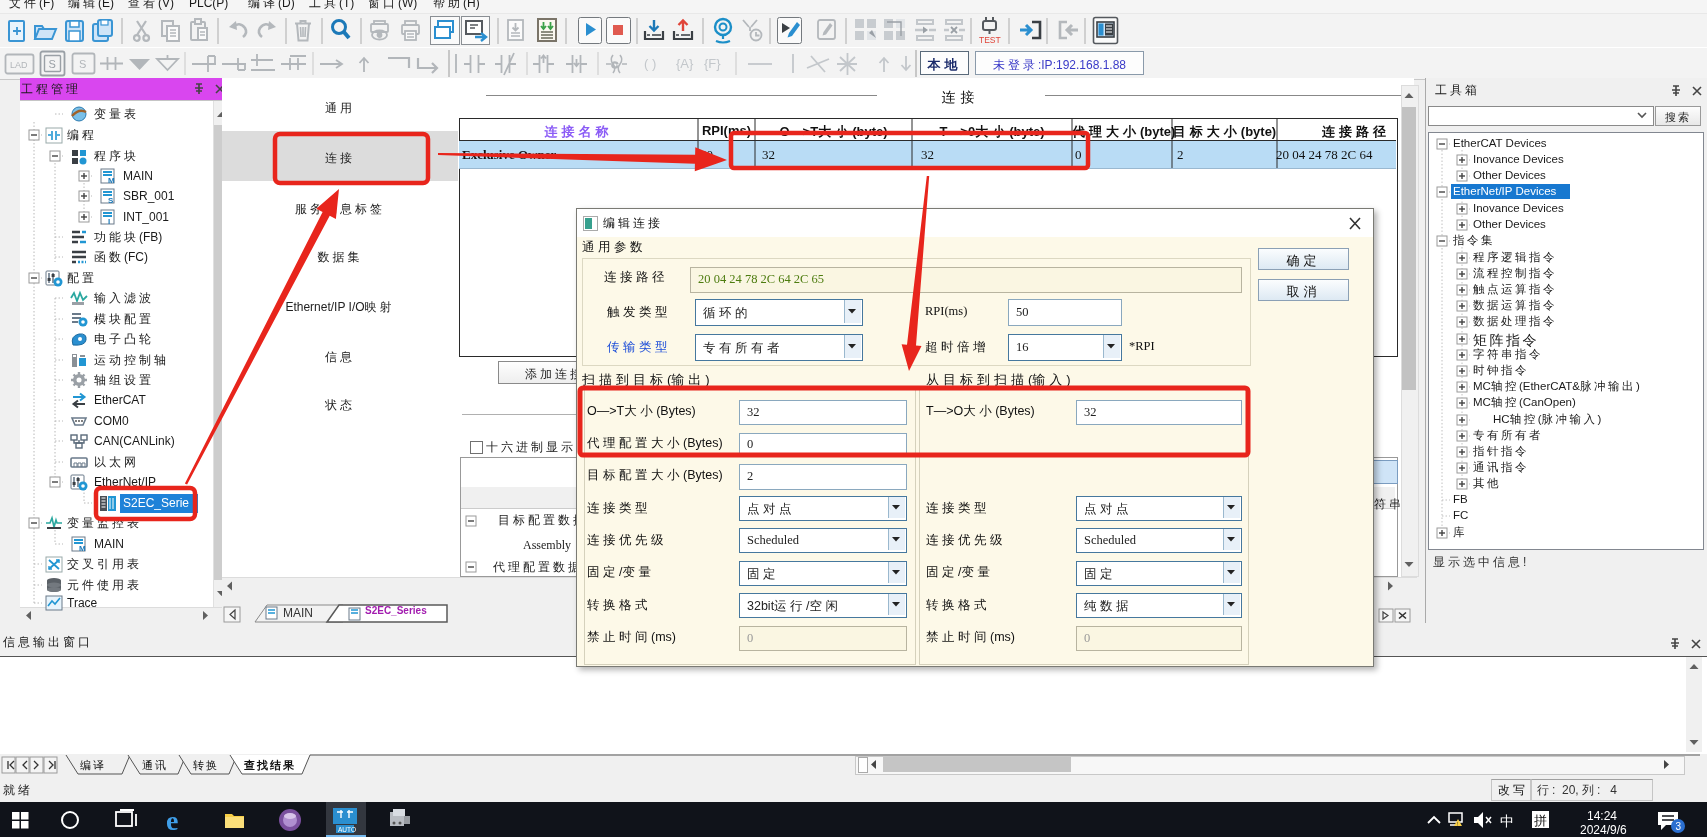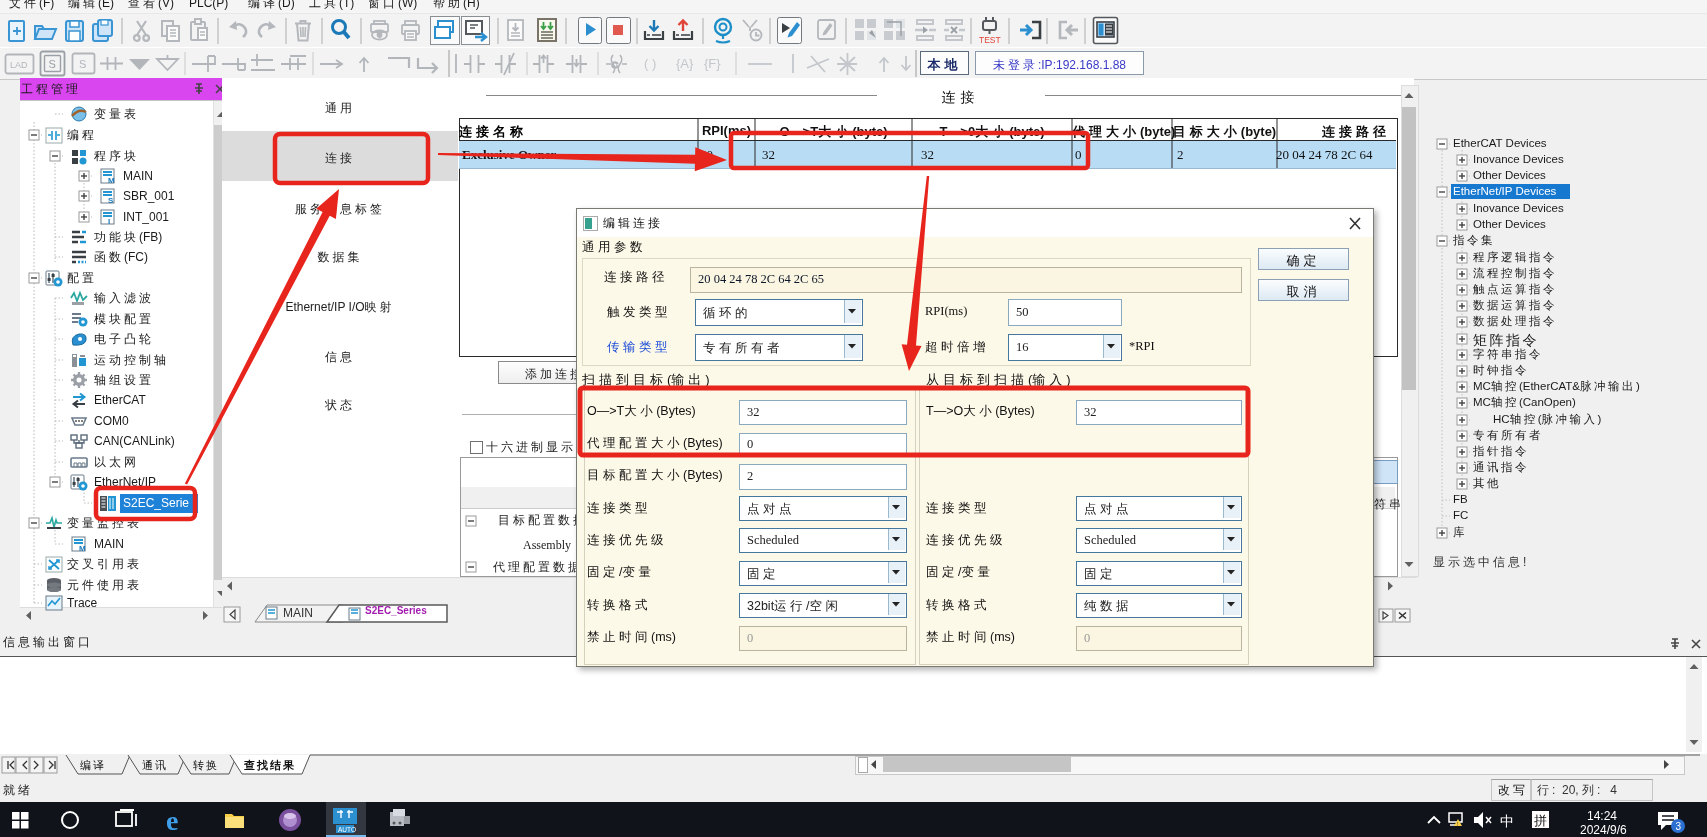--- a/index.html
+++ b/index.html
@@ -551,21 +551,21 @@
 <div class="abs" style="left:459px;top:140px;width:937px;height:1px;background:#2a2a2a;"></div>
 <div class="abs" style="left:459px;top:168px;width:937px;height:1px;background:#9ab8d0;"></div>
 <svg class="abs" style="left:0;top:0;width:1707px;height:400px" viewBox="0 0 1707 400">
 <line x1="698" y1="119" x2="698" y2="168" stroke="#2a2a2a" stroke-width="1"></line>
 <line x1="755" y1="119" x2="755" y2="168" stroke="#2a2a2a" stroke-width="1"></line>
 <line x1="912" y1="119" x2="912" y2="168" stroke="#2a2a2a" stroke-width="1"></line>
 <line x1="1072" y1="119" x2="1072" y2="168" stroke="#2a2a2a" stroke-width="1"></line>
 <line x1="1172" y1="119" x2="1172" y2="168" stroke="#2a2a2a" stroke-width="1"></line>
 <line x1="1277" y1="119" x2="1277" y2="168" stroke="#2a2a2a" stroke-width="1"></line>
 </svg>
-<div class="abs" style="left:459px;top:123px;width:239px;text-align:left;font-size:13px;font-weight:bold;color:#000000;white-space:nowrap;"><span style="letter-spacing:4px">连接名称</span></div>
+<div class="abs" style="left:459px;top:123px;width:239px;text-align:center;font-size:13px;font-weight:bold;color:#8b5cf6;white-space:nowrap;"><span style="letter-spacing:4px">连接名称</span></div>
 <div class="abs" style="left:698px;top:123px;width:57px;text-align:center;font-size:13px;font-weight:bold;color:#111;white-space:nowrap;">RPI(ms)</div>
 <div class="abs" style="left:755px;top:123px;width:157px;text-align:center;font-size:13px;font-weight:bold;color:#111;white-space:nowrap;">O—&gt;T<span style="letter-spacing:4px">大小</span>(byte)</div>
 <div class="abs" style="left:912px;top:123px;width:160px;text-align:center;font-size:13px;font-weight:bold;color:#111;white-space:nowrap;">T—&gt;0<span style="letter-spacing:4px">大小</span>(byte)</div>
 <div class="abs" style="left:1072px;top:123px;width:100px;text-align:center;font-size:13px;font-weight:bold;color:#111;white-space:nowrap;"><span style="letter-spacing:4px">代理大小</span>(byte)</div>
 <div class="abs" style="left:1172px;top:123px;width:105px;text-align:center;font-size:13px;font-weight:bold;color:#111;white-space:nowrap;"><span style="letter-spacing:4px">目标大小</span>(byte)</div>
 <div class="abs" style="left:1277px;top:123px;width:113px;text-align:right;font-size:13px;font-weight:bold;color:#111;white-space:nowrap;"><span style="letter-spacing:4px">连接路径</span></div>
 <div class="abs ser" style="left:462px;top:147px;font-size:13px;color:#111; font-weight:bold;">Exclusive Owner</div>
 <div class="abs ser" style="left:700px;top:147px;font-size:13px;color:#111;">50</div>
 <div class="abs ser" style="left:762px;top:147px;font-size:13px;color:#111;">32</div>
 <div class="abs ser" style="left:921px;top:147px;font-size:13px;color:#111;">32</div>
@@ -614,20 +614,37 @@
       <path d="M1161 17 l5 3.5 l-5 3.5 z" fill="none" stroke="#444" stroke-width="1.2"></path>
 <rect x="1173" y="14" width="15" height="13" fill="#f6f6f6" stroke="#9a9a9a"></rect>
       <path d="M1177 17.5 l7 6 M1184 17.5 l-7 6" stroke="#333" stroke-width="1.6"></path>
 </svg>
 <svg class="abs" style="left:265px;top:606px;width:14px;height:14px" viewBox="0 0 14 14">
       <rect x="1" y="1" width="11" height="12" fill="#fff" stroke="#6a7a8a"></rect>
       <path d="M3 4 h7 M3 7 h7" stroke="#2196d3" stroke-width="1.6"></path>
     </svg>
 <div class="abs " style="left:283px;top:607px;font-size:12px;color:#333;white-space:nowrap;line-height:1;">MAIN</div>
 <div class="abs " style="left:365px;top:606px;font-size:10px;color:#a21caf;white-space:nowrap;line-height:1;font-weight:bold;">S2EC_Series</div>
+<div class="abs" style="left:1425px;top:78px;width:282px;height:545px;background:#f0f0f0;border-left:1px solid #aaa;">
+<div class="abs " style="left:9px;top:6px;font-size:12px;color:#1a1a1a;white-space:nowrap;line-height:1;"><span style="letter-spacing:3px">工具箱</span></div>
+<svg class="abs" style="left:243px;top:6px;width:36px;height:14px" viewBox="0 0 36 14">
+        <g stroke="#444" stroke-width="1.6" fill="none">
+          <path d="M4 2 h6 M7 2 v7 M4 9 h6 M7 9 v3 M3 6 h8"></path>
+          <path d="M24 3 l8 8 M32 3 l-8 8"></path>
+        </g>
+      </svg>
+<div class="abs " style="left:2px;top:28px;width:224px;height:18px;background:#fff;border:1px solid #8a8a8a;"></div>
+<svg class="abs" style="left:206px;top:28px;width:20px;height:18px" viewBox="0 0 20 18">
+        <path d="M6 7 l4 4 l4 -4" stroke="#555" stroke-width="1.6" fill="none"></path>
+      </svg>
+<div class="abs " style="left:229px;top:28px;width:44px;height:18px;background:linear-gradient(#fdfdfd,#e8e8e8);border:1px solid #9a9a9a;">
+        <div class="abs" style="left:0;top:3px;width:100%;text-align:center;font-size:11px;color:#222;"><span style="letter-spacing:2px">搜索</span></div>
+      </div>
+<div class="abs" style="left:2px;top:54px;width:274px;height:416px;background:#fff;border:1px solid #828790;"></div>
+</div>
 <svg class="abs" style="left:0;top:0;width:1707px;height:620px;" viewBox="0 0 1707 620">
 <path d="M1442 150 V533" stroke="#c0c0c0" stroke-width="1" stroke-dasharray="1.5 2" fill="none"></path>
 <path d="M1462 150 V176 M1462 198 V225 M1462 247 V484" stroke="#c0c0c0" stroke-width="1" stroke-dasharray="1.5 2" fill="none"></path>
 <path d="M1442 144 h8" stroke="#c0c0c0" stroke-width="1" stroke-dasharray="1.5 2" fill="none"></path>
 <path d="M1462 160 h8" stroke="#c0c0c0" stroke-width="1" stroke-dasharray="1.5 2" fill="none"></path>
 <path d="M1462 176 h8" stroke="#c0c0c0" stroke-width="1" stroke-dasharray="1.5 2" fill="none"></path>
 <path d="M1442 192 h8" stroke="#c0c0c0" stroke-width="1" stroke-dasharray="1.5 2" fill="none"></path>
 <path d="M1462 209 h8" stroke="#c0c0c0" stroke-width="1" stroke-dasharray="1.5 2" fill="none"></path>
 <path d="M1462 225 h8" stroke="#c0c0c0" stroke-width="1" stroke-dasharray="1.5 2" fill="none"></path>
 <path d="M1442 241 h8" stroke="#c0c0c0" stroke-width="1" stroke-dasharray="1.5 2" fill="none"></path>
@@ -842,21 +859,21 @@
         <rect x="2" y="2" width="7" height="11" fill="#37a08e"></rect>
       </svg>
 <div class="abs " style="left:26px;top:8px;font-size:12px;color:#111;white-space:nowrap;line-height:1;"><span style="letter-spacing:3px">编辑连接</span></div>
 <svg class="abs" style="left:770px;top:7px;width:16px;height:15px" viewBox="0 0 16 15">
         <path d="M3 2 l10 11 M13 2 L3 13" stroke="#333" stroke-width="1.6"></path>
       </svg>
 <div class="abs " style="left:5px;top:32px;font-size:12.5px;color:#111;white-space:nowrap;line-height:1;"><span style="letter-spacing:3.5px">通用参数</span></div>
 <div class="abs" style="left:5px;top:49px;width:667px;height:106px;border:1px solid #dcd8c2;"></div>
 <div class="abs " style="left:27px;top:60px;font-size:12.5px;color:#111;white-space:nowrap;"><span style="letter-spacing:3.5px">连接路径</span></div>
 <div class="abs" style="left:113px;top:58px;width:550px;height:24px;background:#faf6e2;border:1px solid #b8b4a0;">
-        <div class="abs ser" style="left:7px;top:4px;font-size:12.5px;color:#0f172a;white-space:nowrap;">20 04 24 78 2C 64 2C 65</div>
+        <div class="abs ser" style="left:7px;top:4px;font-size:12.5px;color:#4d7c0f;white-space:nowrap;">20 04 24 78 2C 64 2C 65</div>
       </div>
 <div class="abs " style="left:30px;top:95px;font-size:12.5px;color:#111;white-space:nowrap;"><span style="letter-spacing:3.5px">触发类型</span></div>
 <div class="abs" style="left:118px;top:90px;width:166px;height:25px;background:#fff;border:1px solid #46789e;"></div>
 <div class="abs " style="left:126px;top:96px;font-size:12.5px;color:#222;white-space:nowrap;"><span style="letter-spacing:3.5px">循环的</span></div>
 <div class="abs" style="left:267px;top:91px;width:16px;height:23px;background:#e8f0f8;border-left:1px solid #9ab8ce;"></div>
 <svg class="abs" style="left:267px;top:91px;width:16px;height:23px" viewBox="0 0 16 23">
         <path d="M4 9 l4 4.5 l4 -4.5 z" fill="#222"></path>
       </svg>
 <div class="abs ser" style="left:348px;top:95px;font-size:12.5px;color:#111;white-space:nowrap;">RPI(ms)</div>
 <div class="abs" style="left:431px;top:90px;width:112px;height:25px;background:#fff;border:1px solid #8aa8be;">

